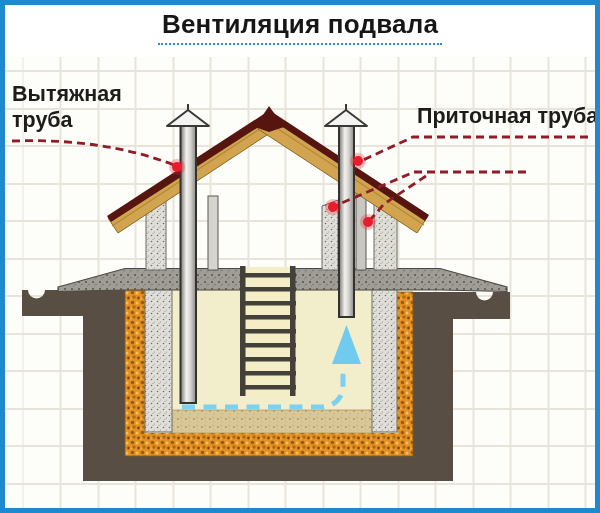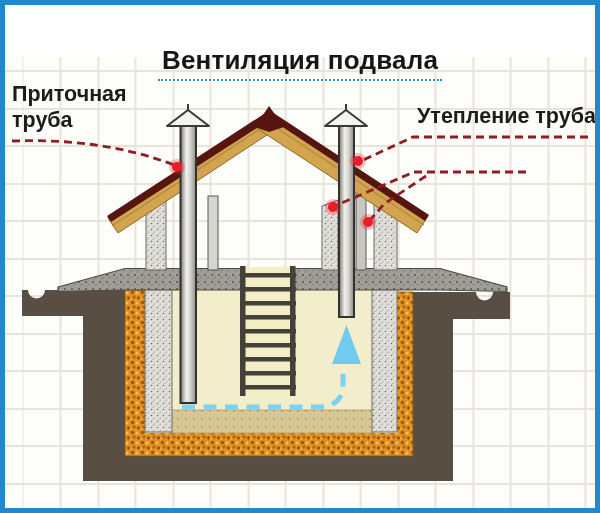--- a/index.html
+++ b/index.html
@@ -7,21 +7,21 @@
   
   #grid{position:absolute;inset:0;
     background-image:
       repeating-linear-gradient(to right,#e9e4d9 0 1.5px,transparent 1.5px 37.5px),
       repeating-linear-gradient(to bottom,#e9e4d9 0 1.5px,transparent 1.5px 37.5px);
     background-position:22.5px 33px;}
   #title-band{position:absolute;left:0;top:0;width:100%;height:57px;background:#ffffff;}
   .frame{position:absolute;inset:0;border:5px solid #2089cd;pointer-events:none;z-index:60;}
   #title-wrap{position:absolute;left:0;top:9px;width:100%;text-align:center;z-index:20;}
   #title-text{display:inline-block;font-size:26px;font-weight:bold;color:#161616;letter-spacing:.2px;
-    border-bottom:2.5px dotted #2d8ecb;padding:0 4px 3px 4px;margin-top:36px;}
+    border-bottom:2.5px dotted #2d8ecb;padding:0 4px 3px 4px;}
   .lbl{position:absolute;font-weight:bold;color:#1d1c1a;font-size:21.5px;line-height:1.2;z-index:30;}
   #lbl-supply{left:12px;top:82px;width:150px;}
   #lbl-exhaust{left:417px;top:104px;white-space:nowrap;}
   #lbl-insulation{left:417px;top:142px;white-space:nowrap;}
   svg{position:absolute;left:0;top:0;z-index:10;}
 </style>
 </head>
 <body>
 
 <div id="stage">
@@ -147,17 +147,17 @@
       <circle cx="333" cy="207" r="8" fill="#ea1c2c" opacity="0.28"></circle>
         <circle cx="333" cy="207" r="5" fill="#ea1c2c"></circle>
       <circle cx="368" cy="222" r="8" fill="#ea1c2c" opacity="0.28"></circle>
         <circle cx="368" cy="222" r="5" fill="#ea1c2c"></circle>
     </g>
   </svg>
 
   <div id="title-wrap">
     <span id="title-text">Вентиляция подвала</span>
   </div>
-  <div class="lbl" id="lbl-supply">Приточная труба</div>
-  <div class="lbl" id="lbl-exhaust">Утепление труба</div>
+  <div class="lbl" id="lbl-supply">Вытяжная труба</div>
+  <div class="lbl" id="lbl-exhaust">Приточная труба</div>
 
   <div class="frame"></div>
 </div>
 
 </body></html>

